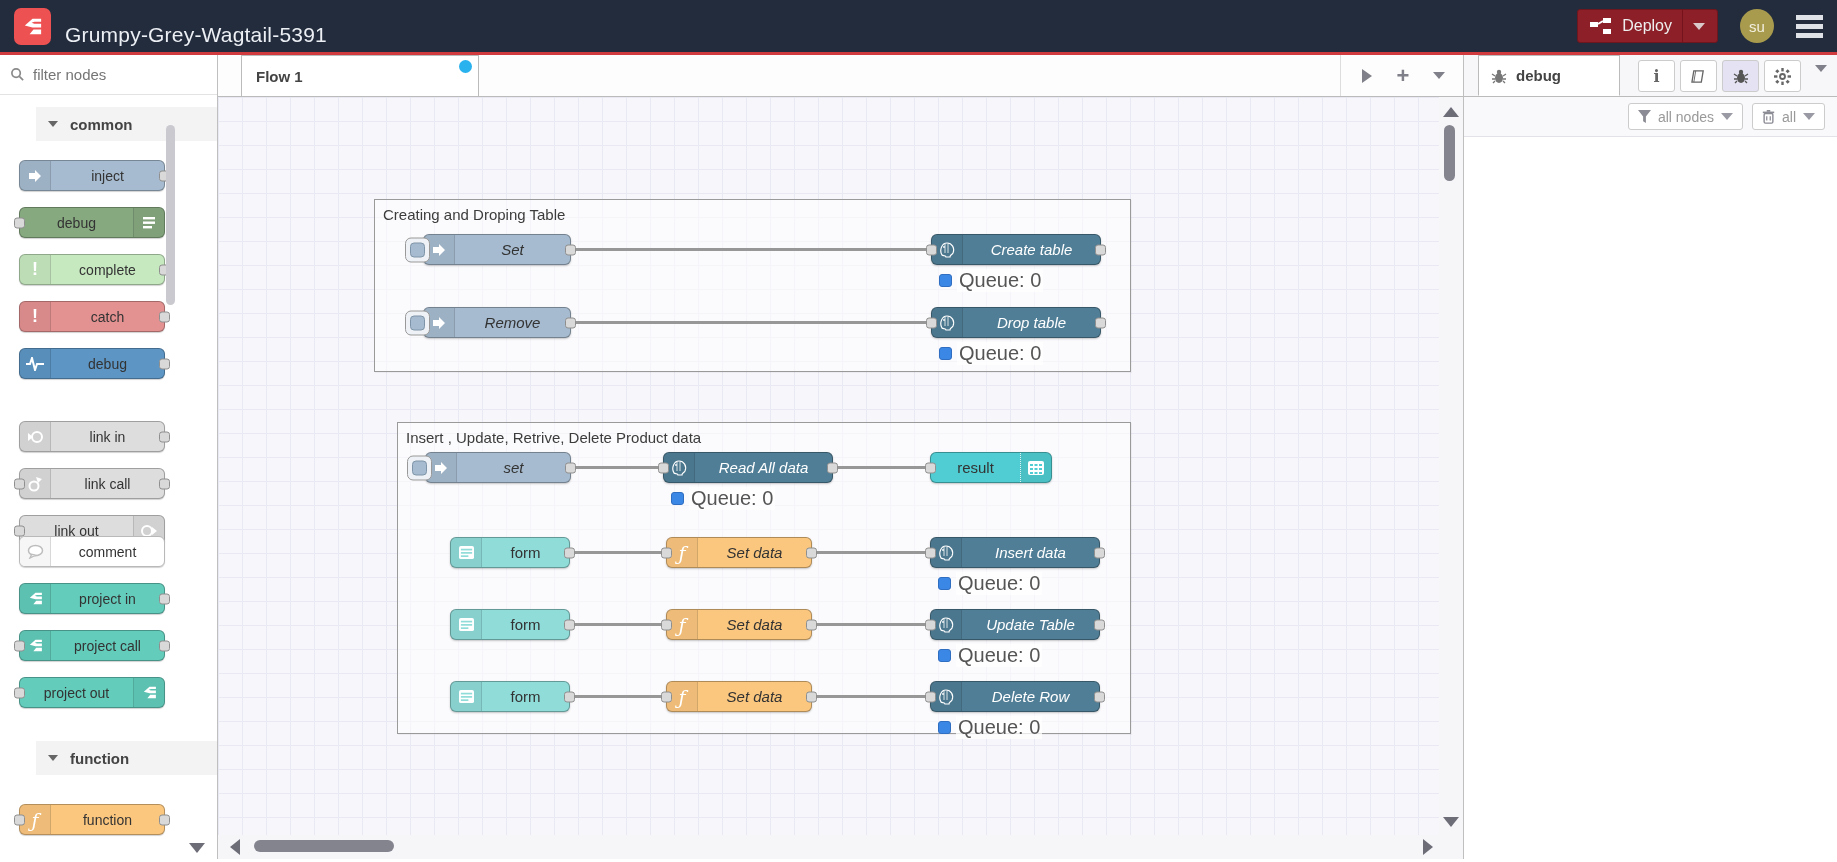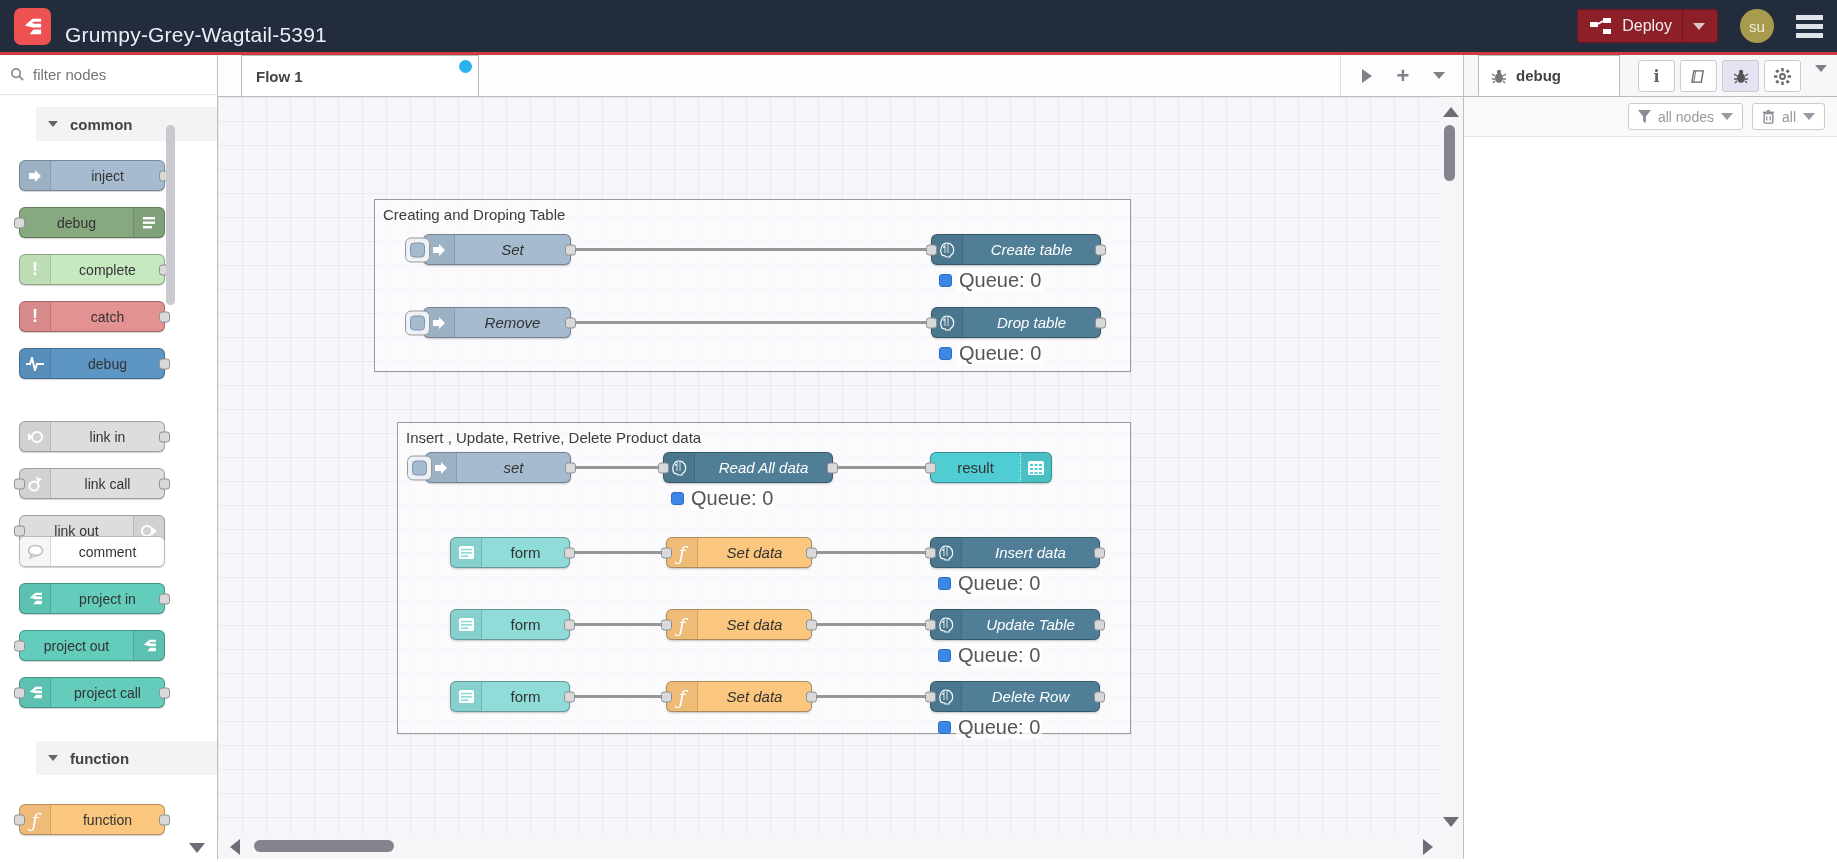--- a/index.html
+++ b/index.html
@@ -338,42 +338,42 @@
                 <path d="M21 15h-8l-4 5h12z" fill="#fff"></path>
               </svg>
             </span>
         <span class="plabel">project in</span>
         <span class="port pout"></span>
           </div>
         </div>
 
       <div class="pal-slot">
           <div class="pnode c-project">
+        <span class="ficon l">
+          <svg width="17" height="17" viewBox="0 0 24 24">
+                <path d="M21 4h-9l-8 7 8 2h9v-4h-7l-3-1 3-1h7z" fill="#fff"></path>
+                <path d="M21 15h-8l-4 5h12z" fill="#fff"></path>
+              </svg>
+            </span>
+        <span class="plabel">project call</span>
+        <span class="port pin"></span>
+            <span class="port pout"></span>
+          </div>
+        </div>
+
+      <div class="pal-slot">
+          <div class="pnode c-project">
         <span class="plabel">project out</span>
         <span class="ficon r">
           <svg width="17" height="17" viewBox="0 0 24 24">
                 <path d="M21 4h-9l-8 7 8 2h9v-4h-7l-3-1 3-1h7z" fill="#fff"></path>
                 <path d="M21 15h-8l-4 5h12z" fill="#fff"></path>
               </svg>
             </span>
         <span class="port pin"></span>
-          </div>
-        </div>
-
-      <div class="pal-slot">
-          <div class="pnode c-project">
-        <span class="ficon l">
-          <svg width="17" height="17" viewBox="0 0 24 24">
-                <path d="M21 4h-9l-8 7 8 2h9v-4h-7l-3-1 3-1h7z" fill="#fff"></path>
-                <path d="M21 15h-8l-4 5h12z" fill="#fff"></path>
-              </svg>
-            </span>
-        <span class="plabel">project call</span>
-        <span class="port pin"></span>
-            <span class="port pout"></span>
           </div>
         </div>
     </div>
 
     <div class="cat-header" style="margin-top:18px;">
       <span class="chev"></span>
       <span>function</span>
     </div>
     <div class="pal-items" style="padding-top:24px;">
       <div class="pal-slot">

